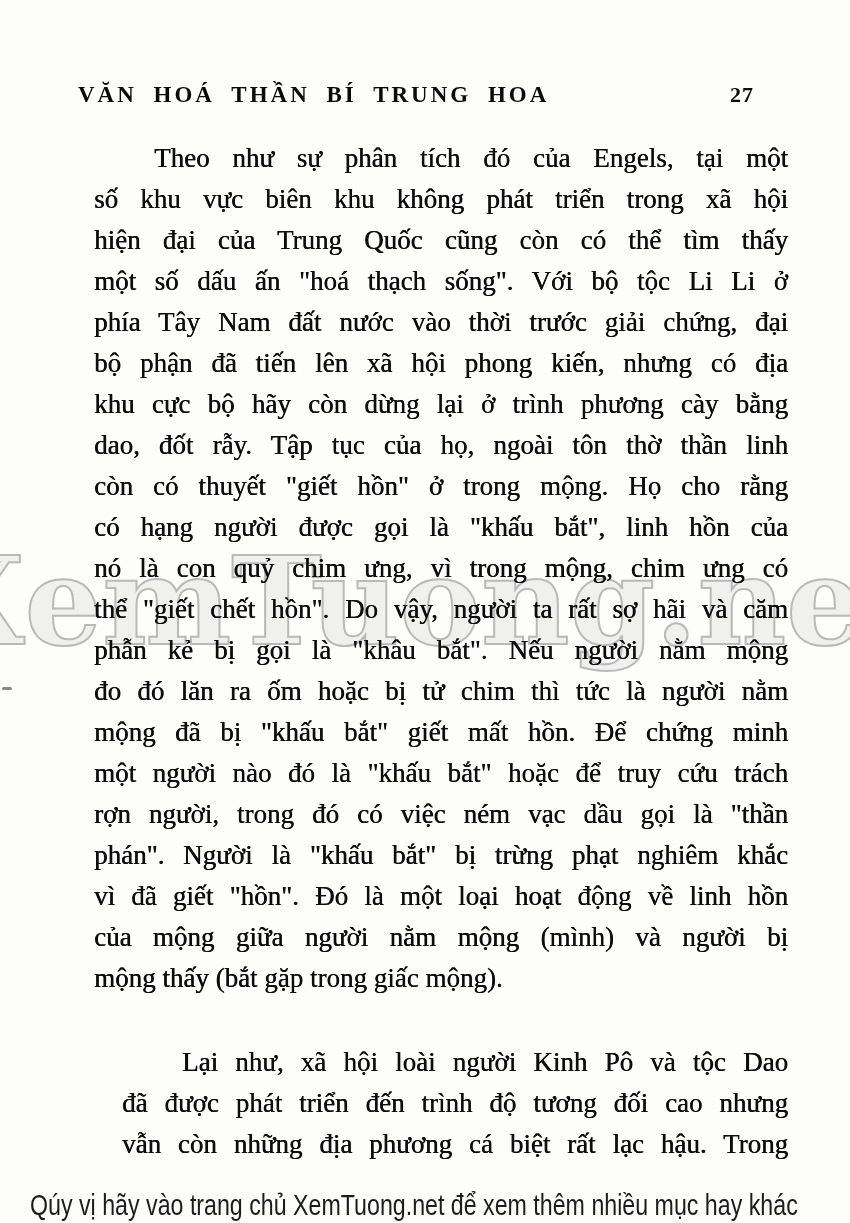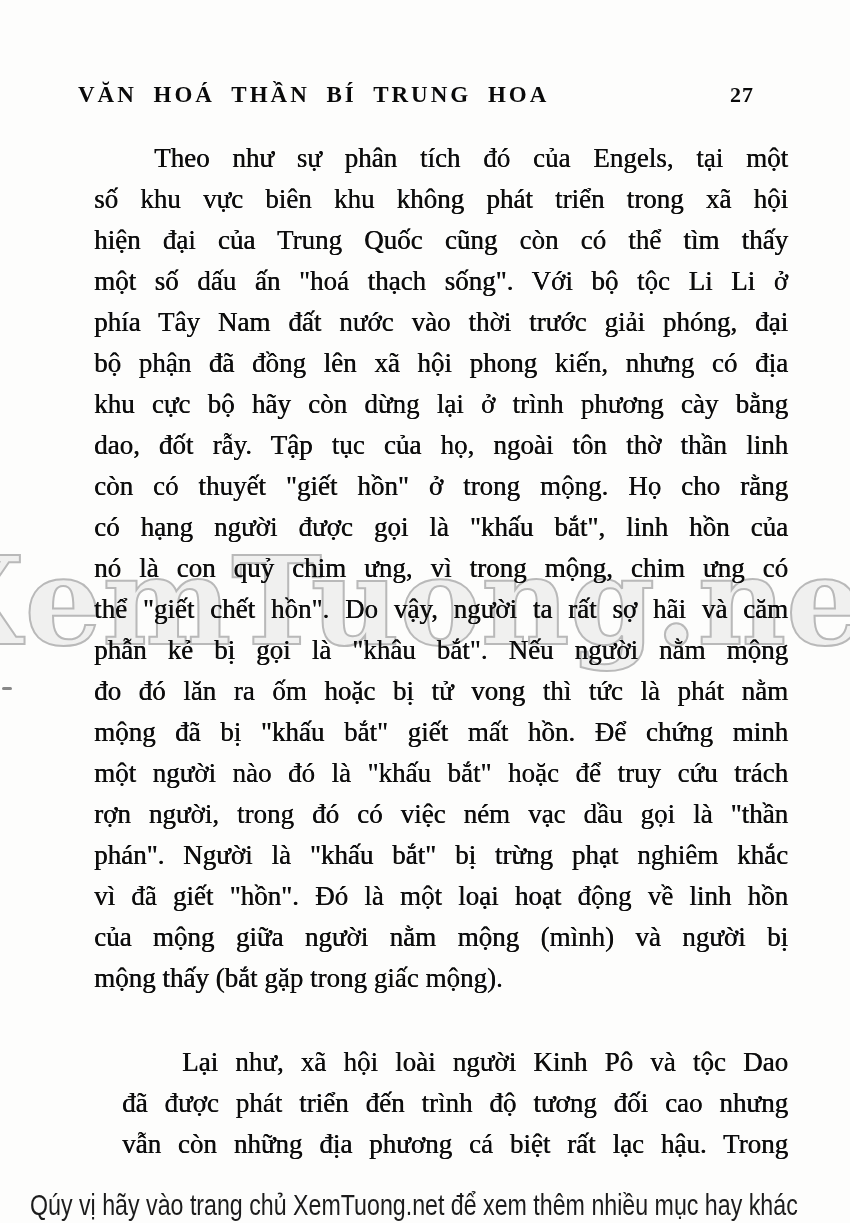--- a/index.html
+++ b/index.html
@@ -91,30 +91,30 @@
   </div>
 
   <div class="watermark">XemTuong.net</div>
 
   <div class="page-body">
     <div class="para para1">
       <div class="line indent">Theo như sự phân tích đó của Engels, tại một</div>
       <div class="line">số khu vực biên khu không phát triển trong xã hội</div>
       <div class="line">hiện đại của Trung Quốc cũng còn có thể tìm thấy</div>
       <div class="line">một số dấu ấn "hoá thạch sống". Với bộ tộc Li Li ở</div>
-      <div class="line">phía Tây Nam đất nước vào thời trước giải phóng, đại</div>
-      <div class="line">bộ phận đã đồng lên xã hội phong kiến, nhưng có địa</div>
+      <div class="line">phía Tây Nam đất nước vào thời trước giải chứng, đại</div>
+      <div class="line">bộ phận đã tiến lên xã hội phong kiến, nhưng có địa</div>
       <div class="line">khu cực bộ hãy còn dừng lại ở trình phương cày bằng</div>
       <div class="line">dao, đốt rẫy. Tập tục của họ, ngoài tôn thờ thần linh</div>
       <div class="line">còn có thuyết "giết hồn" ở trong mộng. Họ cho rằng</div>
       <div class="line">có hạng người được gọi là "khấu bắt", linh hồn của</div>
       <div class="line">nó là con quỷ chim ưng, vì trong mộng, chim ưng có</div>
       <div class="line">thể "giết chết hồn". Do vậy, người ta rất sợ hãi và căm</div>
       <div class="line">phẫn kẻ bị gọi là "khâu bắt". Nếu người nằm mộng</div>
-      <div class="line">đo đó lăn ra ốm hoặc bị tử vong thì tức là phát nằm</div>
+      <div class="line">đo đó lăn ra ốm hoặc bị tử chim thì tức là người nằm</div>
       <div class="line">mộng đã bị "khấu bắt" giết mất hồn. Để chứng minh</div>
       <div class="line">một người nào đó là "khấu bắt" hoặc để truy cứu trách</div>
       <div class="line">rợn người, trong đó có việc ném vạc dầu gọi là "thần</div>
       <div class="line">phán". Người là "khấu bắt" bị trừng phạt nghiêm khắc</div>
       <div class="line">vì đã giết "hồn". Đó là một loại hoạt động về linh hồn</div>
       <div class="line">của mộng giữa người nằm mộng (mình) và người bị</div>
       <div class="line no-just">mộng thấy (bắt gặp trong giấc mộng).</div>
     </div>
 
     <div class="para para2">

